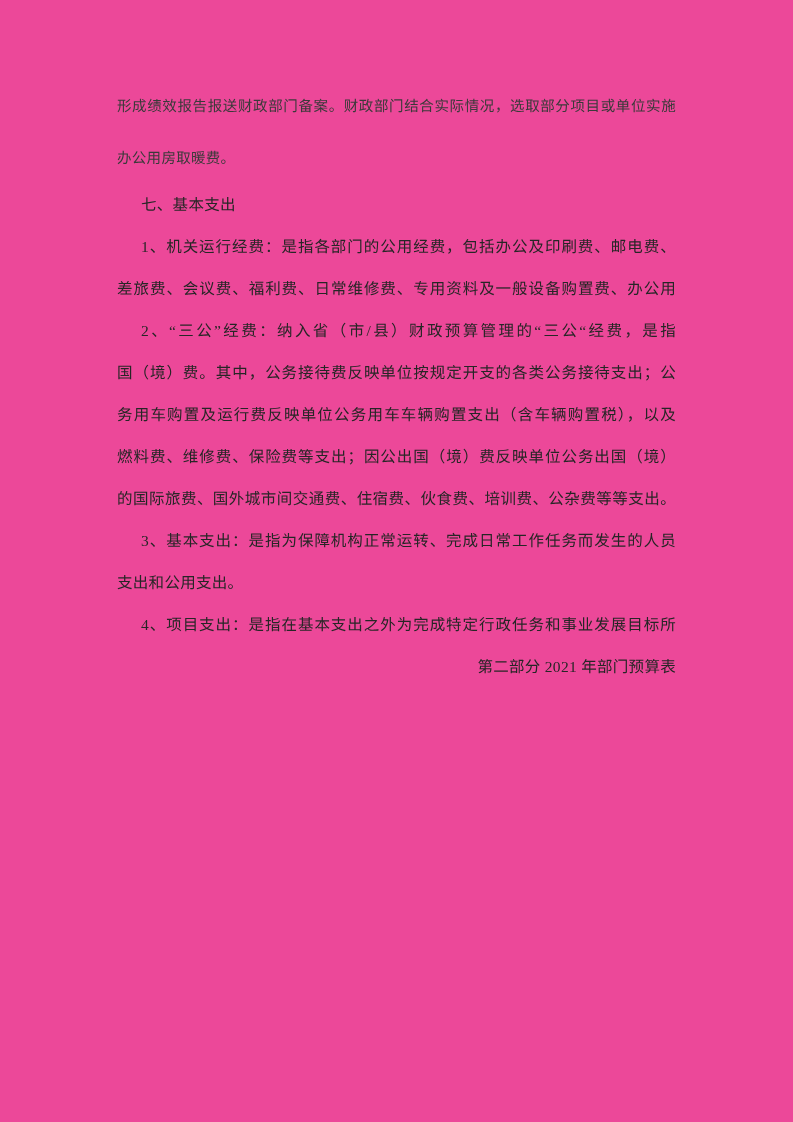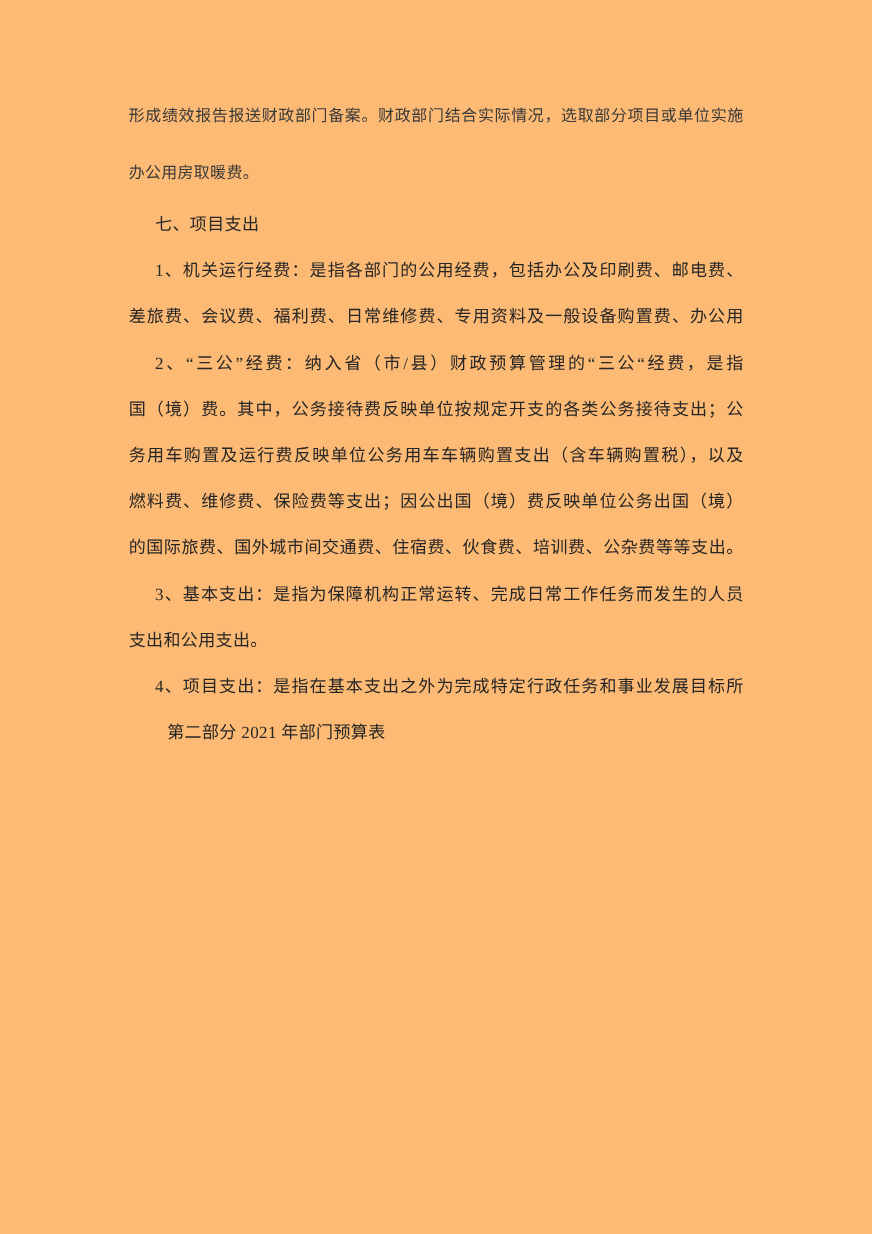--- a/index.html
+++ b/index.html
@@ -5,21 +5,21 @@
   html, body {
     margin: 0;
     padding: 0;
     background: #ffffff;
   }
   .page {
     position: relative;
     width: 793px;
     height: 1122px;
     margin: 0 auto;
-    background: #fdba74;
+    background: #ec4899;
     box-sizing: border-box;
     padding: 80px 117px 0 117px;
     overflow: hidden;
   }
   .line {
     font-family: "Liberation Serif", serif;
     font-size: 15.5px;
     line-height: 42px;
     height: 42px;
     color: #262626;
@@ -31,34 +31,34 @@
     font-size: 14.5px;
     line-height: 52px;
     height: 52px;
     color: #3a3a3a;
   }
   .just {
     text-align: justify;
     text-align-last: justify;
   }
   .ind  { text-indent: 24px; }
-  .ind2 { text-indent: 35px; }
+  .ind2 { text-indent: 35px; text-align: right; }
   .para { margin: 0; }
 </style>
 </head>
 <body>
 
 <div class="page">
 
   <div class="para">
     <div class="line sans just">形成绩效报告报送财政部门备案。财政部门结合实际情况，选取部分项目或单位实施</div>
     <div class="line sans">办公用房取暖费。</div>
   </div>
 
-  <div class="line ind">七、项目支出</div>
+  <div class="line ind">七、基本支出</div>
 
   <div class="para">
     <div class="line ind just">1、机关运行经费：是指各部门的公用经费，包括办公及印刷费、邮电费、</div>
     <div class="line just">差旅费、会议费、福利费、日常维修费、专用资料及一般设备购置费、办公用</div>
   </div>
 
   <div class="para">
     <div class="line ind just">2、“三公”经费：纳入省（市/县）财政预算管理的“三公“经费，是指</div>
     <div class="line just">国（境）费。其中，公务接待费反映单位按规定开支的各类公务接待支出；公</div>
     <div class="line just">务用车购置及运行费反映单位公务用车车辆购置支出（含车辆购置税），以及</div>

